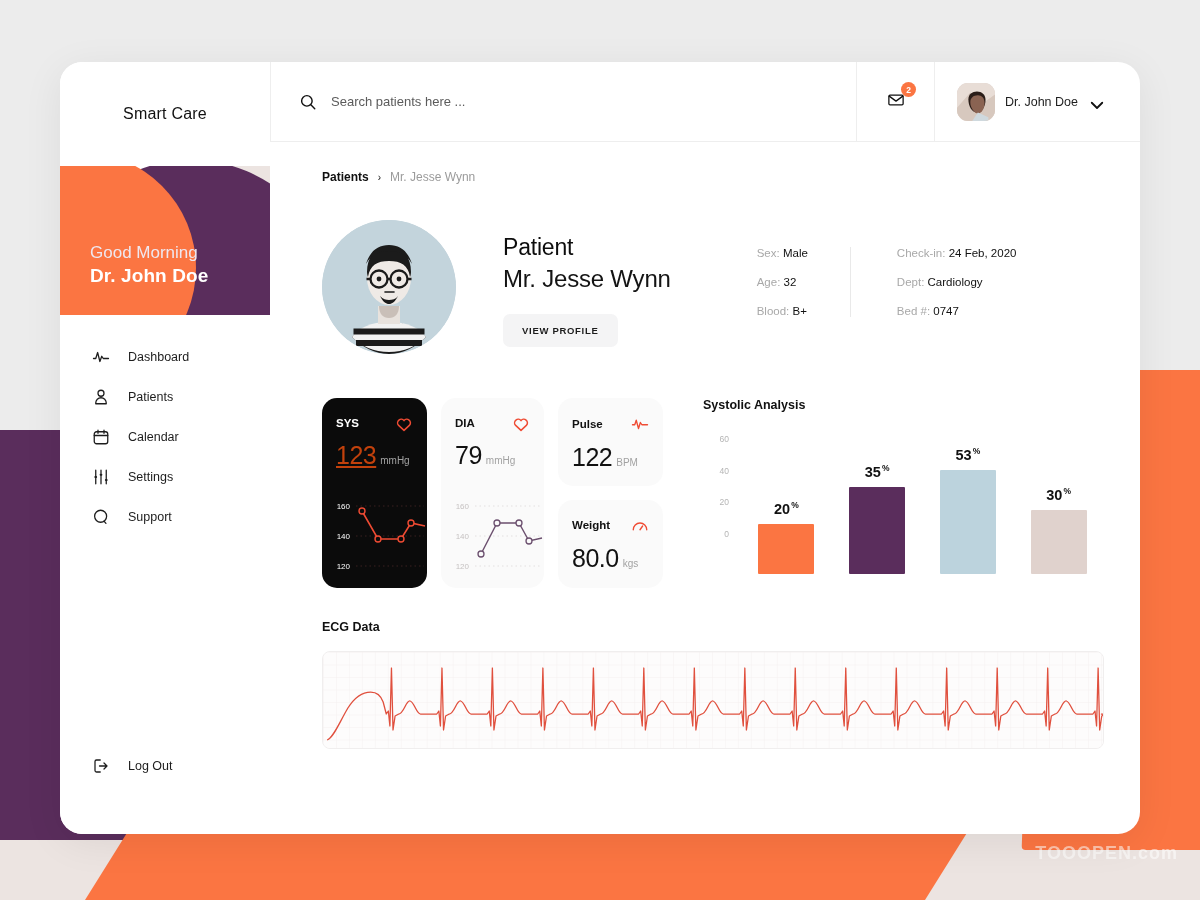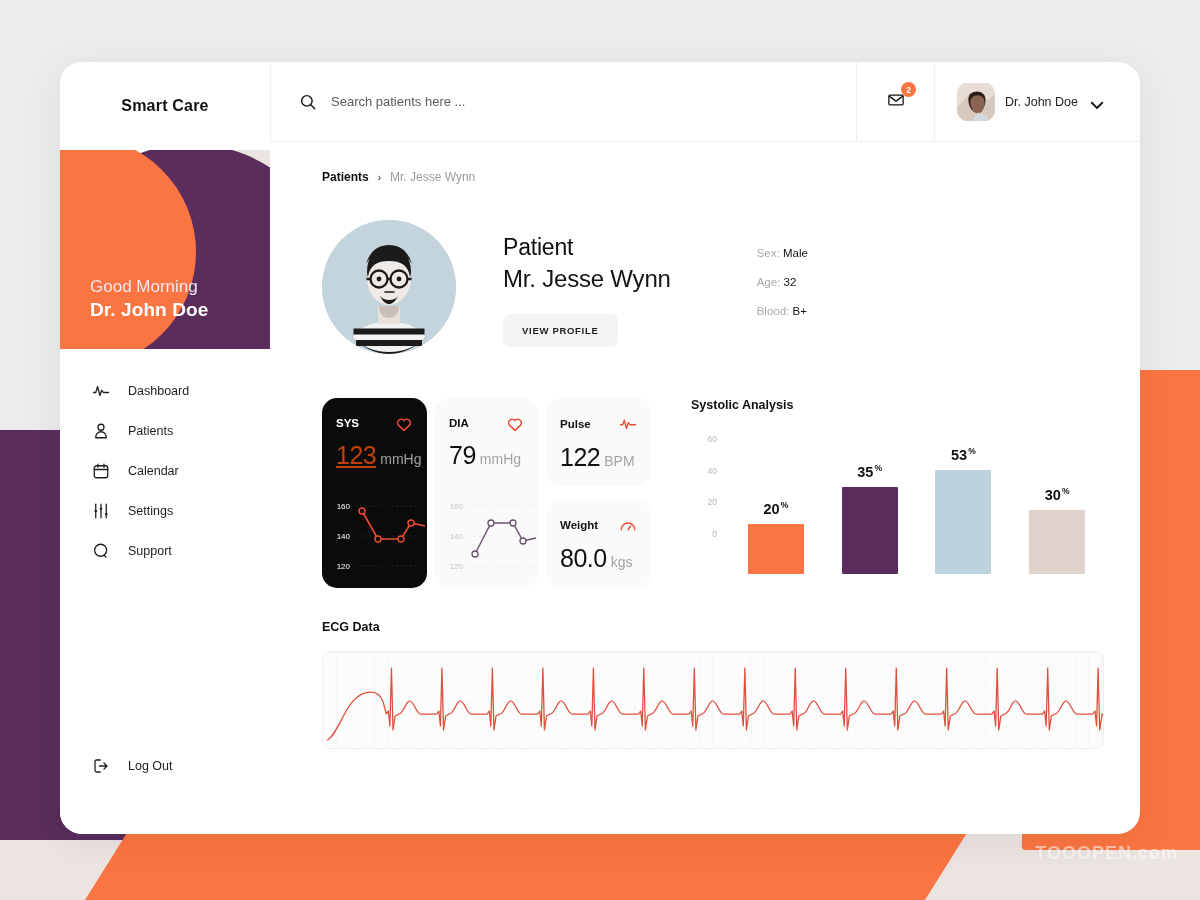--- a/index.html
+++ b/index.html
@@ -40,25 +40,25 @@
   #app {
     position:absolute; left:60px; top:62px; width:1080px; height:772px;
     background:#ffffff; border-radius:22px; overflow:hidden;
     box-shadow:0 8px 40px rgba(0,0,0,.07);
     display:flex;
   }
 
   
   #sidebar { width:210px; flex:0 0 210px; position:relative; background:#fff; }
   .brand {
-    height:88px; display:flex; align-items:center; justify-content:center;
-    font-size:16px; font-weight:bold; color:#111; letter-spacing:.2px;
+    height:104px; display:flex; align-items:center; justify-content:center;
+    font-size:16px; font-weight:normal; color:#111; letter-spacing:.2px;
   }
   .hero {
-    position:relative; height:199px; overflow:hidden; background:#fff;
+    position:relative; height:149px; overflow:hidden; background:#fff;
   }
   .hero .arc-beige {
     position:absolute; width:300px; height:300px; border-radius:50%;
     background:#ece4e1; left:58px; top:-8px;
   }
   .hero .arc-purple {
     position:absolute; width:290px; height:290px; border-radius:50%;
     background:#5a2d5c; left:-14px; top:-6px;
   }
   .hero .arc-orange {
@@ -134,39 +134,39 @@
   }
   .meta-cols { display:flex; margin-left:86px; padding-top:27px; }
   .meta-col { display:flex; flex-direction:column; gap:17px; }
   .meta-col.second { margin-left:42px; padding-left:46px; border-left:1px solid #e9e9e9; }
   .meta-row { font-size:11.5px; white-space:nowrap; }
   .meta-k { color:#a8a8a8; }
   .meta-v { color:#111; font-weight:normal; }
 
   
   .mid { display:flex; margin-top:44px; }
-  .vitals { display:flex; gap:8px; }
+  .vitals { display:flex; gap:14px; }
   .card {
     background:#fafafa; border-radius:15px; position:relative;
   }
   .card.sys { width:105px; height:190px; background:#0b0b0b; padding:17px 14px 0; }
   .card.dia { width:103px; height:190px; padding:17px 14px 0; }
   .card.sm  { width:105px; padding:17px 14px 0; }
   .card.pulse { height:88px; }
   .card.weight { height:88px; margin-top:14px; }
 
   .c-head { display:flex; align-items:center; justify-content:space-between; }
   .c-title { font-size:11.5px; font-weight:bold; }
   .card.sys .c-title { color:#fff; }
   .card.dia .c-title, .card.sm .c-title { color:#111; }
   .c-val { margin-top:11px; display:flex; align-items:baseline; }
   .c-num { font-size:25px; letter-spacing:-.5px; }
   .card.sys .c-num { color:#c2410c;text-decoration:underline; }
   .card.dia .c-num, .card.sm .c-num { color:#111; }
-  .c-unit { font-size:14px; margin-left:4px; color:#a2a2a2; }
+  .c-unit { font-size:10px; margin-left:4px; color:#a2a2a2; }
   .mini { position:absolute; left:0; bottom:12px; width:100%; height:88px; }
 
   
   .bars-panel { margin-left:40px; flex:1; }
   .panel-title { font-size:12.5px; font-weight:bold; color:#111; }
   .bars-wrap { margin-top:22px; display:flex; }
   .y-axis {
     width:26px; height:106px; display:flex; flex-direction:column;
     justify-content:space-between; align-items:flex-end;
     font-size:8.5px; color:#b5b5b5; padding-bottom:1px;
@@ -366,20 +366,34 @@
             </div>
             <div class="meta-row">
               <span class="meta-k">Age:</span>
               <span class="meta-v">32</span>
             </div>
             <div class="meta-row">
               <span class="meta-k">Blood:</span>
               <span class="meta-v">B+</span>
             </div>
           </div>
+          <div class="meta-col second">
+            <div class="meta-row">
+              <span class="meta-k">Check-in:</span>
+              <span class="meta-v">24 Feb, 2020</span>
+            </div>
+            <div class="meta-row">
+              <span class="meta-k">Dept:</span>
+              <span class="meta-v">Cardiology</span>
+            </div>
+            <div class="meta-row">
+              <span class="meta-k">Bed #:</span>
+              <span class="meta-v">0747</span>
+            </div>
+          </div>
         </div>
       </div>
 
       <div class="mid">
         <div class="vitals">
 
           <div class="card sys">
             <div class="c-head">
               <span class="c-title">SYS</span>
               <span class="ic" style="width:15px;height:15px;">

